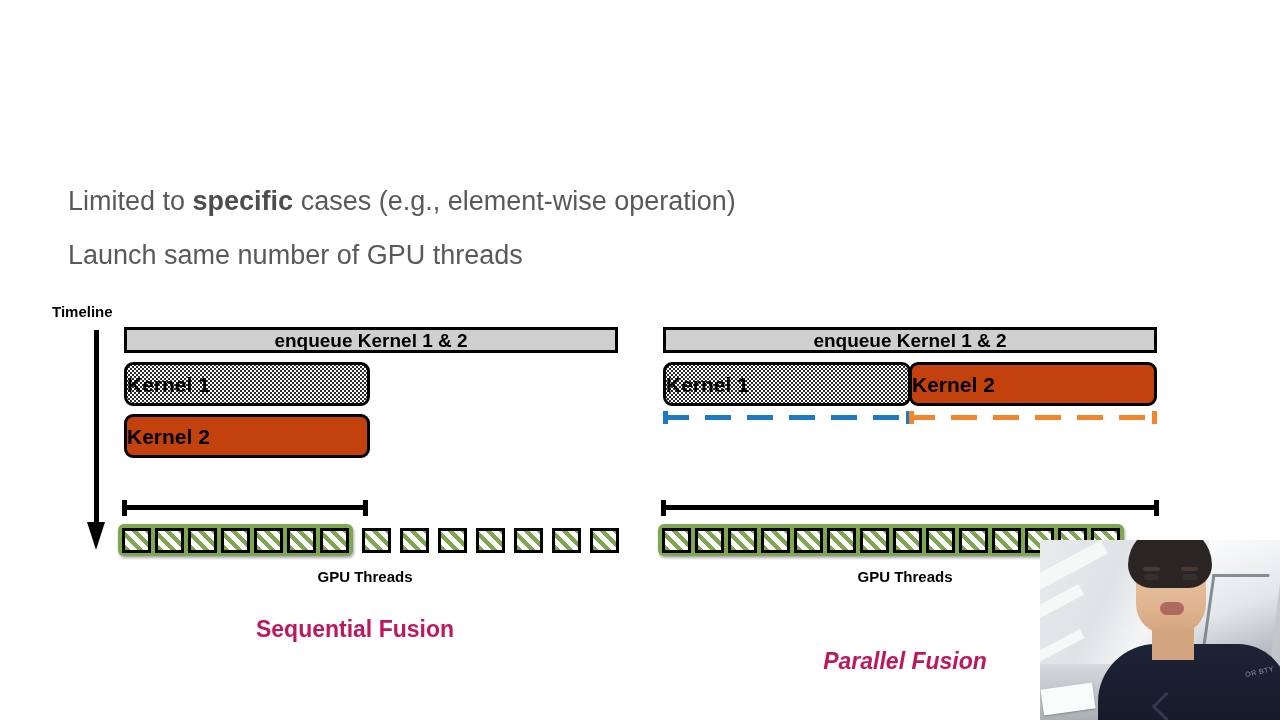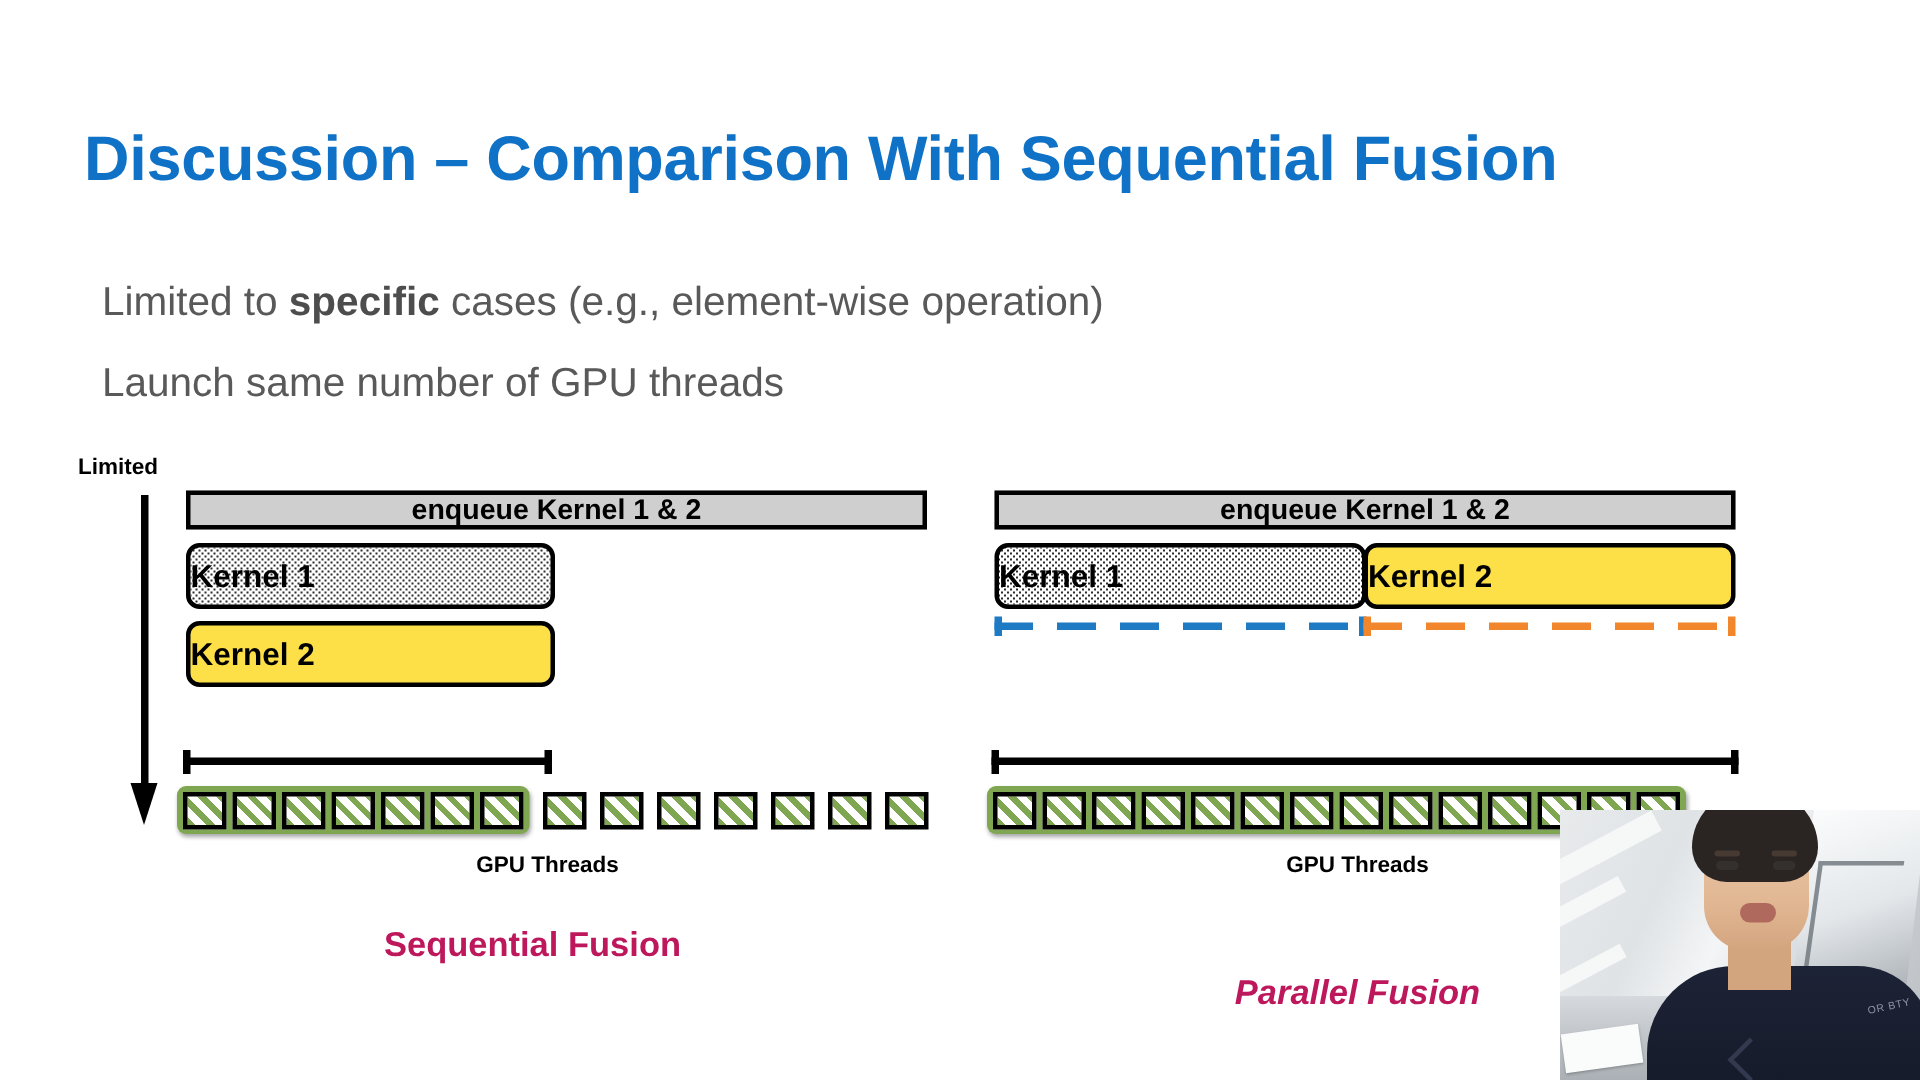--- a/index.html
+++ b/index.html
@@ -106,21 +106,21 @@
     line-height: 39px;
   }
   .kernel-dotted {
     background-color: #ffffff;
     background-image:
       radial-gradient(#2b2b2b 0.9px, transparent 1px),
       radial-gradient(#2b2b2b 0.9px, transparent 1px);
     background-size: 4px 4px, 4px 4px;
     background-position: 0 0, 2px 2px;
   }
-  .kernel-orange { background: #fde047; }
+  .kernel-orange { background: #c2410c; }
 
   
   .dash-rule { position: absolute; height: 12px; }
   .dash-rule .line {
     position: absolute;
     top: 4px;
     left: 0; right: 0;
     height: 5px;
     background-repeat: repeat-x;
   }
@@ -329,30 +329,29 @@
     color: #8d94a6;
     letter-spacing: .5px;
     transform: rotate(-12deg);
   }
 </style>
 </head>
 <body>
 
 <div id="slide">
 
-  <div id="slide-title">Discussion – Comparison With Sequential Fusion</div>
 
   <div class="body-line" id="body-line-0">
     <span>Limited to </span><b>specific</b><span> cases (e.g., element-wise operation)</span>
   </div>
   <div class="body-line" id="body-line-1">
     <span>Launch same number of GPU threads</span>
   </div>
 
-  <div id="timeline-label">Limited</div>
+  <div id="timeline-label">Timeline</div>
   <div id="timeline-arrow">
     <div class="shaft"></div>
     <div class="head"></div>
   </div>
 
   <div class="panel" id="panel-left">
 
     <div class="enqueue-bar" style="left:124px; top:327px; width:494px;">enqueue Kernel 1 &amp; 2</div>
 
     <div class="kernel-box kernel-dotted" style="left:124px; top:362px; width:246px;">Kernel 1</div>

